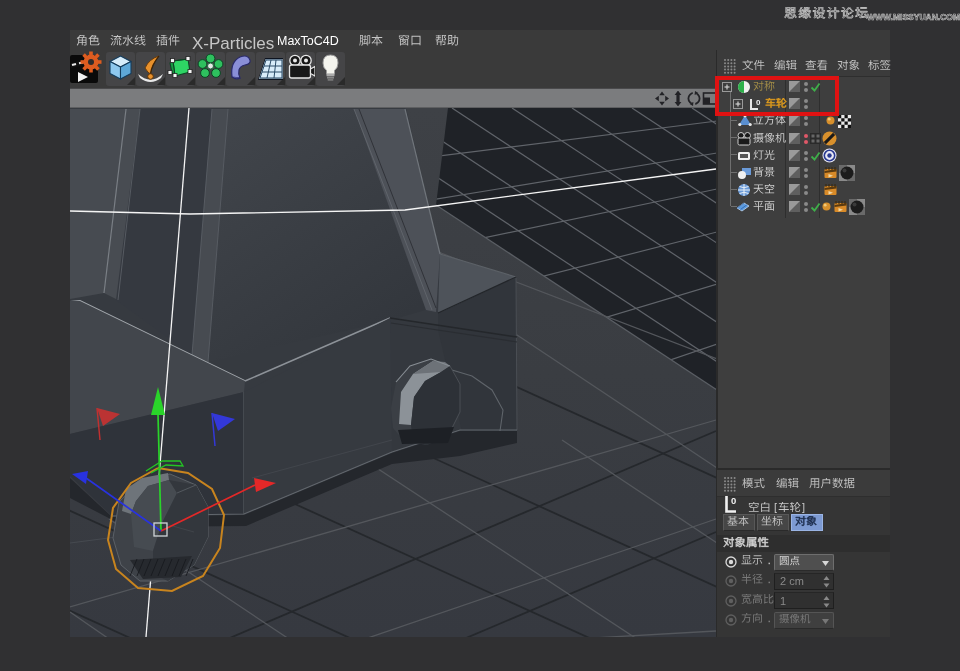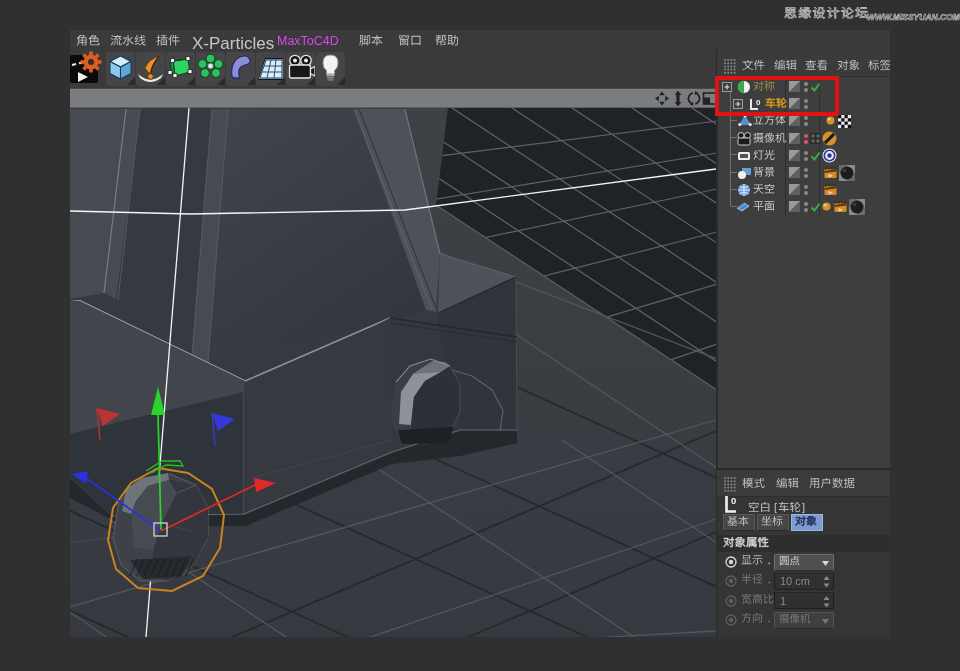--- a/index.html
+++ b/index.html
@@ -9,21 +9,21 @@
 </style></head><body>
 <div id="stage">
 <svg style="position:absolute;left:784px;top:7px;" width="85" height="16" viewBox="0 0 85 16">
       <path d="M288 241V43C288 -37 316 -59 424 -59C446 -59 603 -59 627 -59C719 -59 743 -26 753 111C732 115 701 127 684 140C678 26 670 10 621 10C586 10 455 10 430 10C373 10 363 15 363 43V241ZM380 280C456 239 546 176 589 132L642 184C596 228 505 288 430 326ZM742 230C799 152 857 47 878 -20L951 11C928 80 867 182 808 258ZM158 247C137 168 98 69 49 7L115 -29C165 37 202 141 225 223ZM145 796V344H847V796ZM216 539H460V411H216ZM534 539H773V411H534ZM216 729H460V602H216ZM534 729H773V602H534Z" transform="translate(0.0 10.4) scale(0.0130 -0.0130)" fill="none" stroke="#cacaca" stroke-width="69"></path>
       <path d="M46 53 64 -16C150 19 262 65 368 110L354 170C240 125 124 80 46 53ZM498 841C481 761 456 655 435 588H748L734 522H365V461H596C528 414 438 374 355 347C368 336 388 308 396 296C449 316 507 343 560 374C580 356 596 338 611 318C552 272 453 223 376 200C390 187 406 163 415 147C488 175 577 224 640 272C650 251 659 230 665 209C596 134 465 55 357 21C373 7 389 -15 398 -32C493 5 603 72 679 142C687 76 674 21 652 1C638 -15 621 -17 600 -17C582 -17 560 -16 532 -13C544 -33 548 -60 549 -77C573 -78 596 -79 614 -79C650 -78 674 -73 698 -49C750 -7 769 124 720 249L780 277C802 149 846 33 915 -30C927 -12 948 13 963 25C896 77 853 187 832 304C870 324 906 346 938 367L888 412C839 377 761 332 695 301C674 338 646 373 611 404C638 422 663 441 686 461H959V522H801C819 603 838 697 849 772L800 780L789 776H554L567 833ZM773 721 759 643H519L540 721ZM64 423C78 430 102 436 220 451C178 385 139 331 122 311C92 274 70 249 50 245C57 228 68 195 71 182C90 195 121 207 348 268C346 283 344 311 344 330L178 289C248 378 316 484 373 589L316 623C299 587 280 551 260 516L139 504C201 590 260 699 307 806L242 832C198 712 122 583 100 549C78 515 59 492 41 488C50 470 61 437 64 423Z" transform="translate(14.2 10.4) scale(0.0130 -0.0130)" fill="none" stroke="#cacaca" stroke-width="69"></path>
       <path d="M122 776C175 729 242 662 273 619L324 672C292 713 225 778 171 822ZM43 526V454H184V95C184 49 153 16 134 4C148 -11 168 -42 175 -60C190 -40 217 -20 395 112C386 127 374 155 368 175L257 94V526ZM491 804V693C491 619 469 536 337 476C351 464 377 435 386 420C530 489 562 597 562 691V734H739V573C739 497 753 469 823 469C834 469 883 469 898 469C918 469 939 470 951 474C948 491 946 520 944 539C932 536 911 534 897 534C884 534 839 534 828 534C812 534 810 543 810 572V804ZM805 328C769 248 715 182 649 129C582 184 529 251 493 328ZM384 398V328H436L422 323C462 231 519 151 590 86C515 38 429 5 341 -15C355 -31 371 -61 377 -80C474 -54 566 -16 647 39C723 -17 814 -58 917 -83C926 -62 947 -32 963 -16C867 4 781 39 708 86C793 160 861 256 901 381L855 401L842 398Z" transform="translate(28.4 10.4) scale(0.0130 -0.0130)" fill="none" stroke="#cacaca" stroke-width="69"></path>
       <path d="M137 775C193 728 263 660 295 617L346 673C312 714 241 778 186 823ZM46 526V452H205V93C205 50 174 20 155 8C169 -7 189 -41 196 -61C212 -40 240 -18 429 116C421 130 409 162 404 182L281 98V526ZM626 837V508H372V431H626V-80H705V431H959V508H705V837Z" transform="translate(42.6 10.4) scale(0.0130 -0.0130)" fill="none" stroke="#cacaca" stroke-width="69"></path>
       <path d="M107 768C168 718 245 647 281 601L332 658C294 702 215 771 154 818ZM622 842C573 722 470 575 315 472C332 460 355 433 366 416C491 504 583 614 648 723C722 607 829 491 924 424C936 443 960 470 977 483C873 547 753 673 685 791L703 828ZM806 427C735 375 626 314 535 269V472H460V62C460 -29 490 -53 598 -53C621 -53 782 -53 806 -53C902 -53 925 -15 935 124C914 128 883 141 866 154C860 36 852 15 802 15C766 15 630 15 603 15C545 15 535 22 535 61V193C635 238 763 304 856 364ZM190 -60V-59C204 -38 232 -16 396 116C387 130 375 159 368 179L269 102V526H40V453H197V91C197 42 166 9 149 -6C161 -17 182 -44 190 -60Z" transform="translate(56.8 10.4) scale(0.0130 -0.0130)" fill="none" stroke="#cacaca" stroke-width="69"></path>
       <path d="M419 762V690H896V762ZM388 -39C417 -26 461 -19 844 25C861 -13 876 -49 887 -77L959 -46C926 36 855 176 798 282L731 257C757 207 786 149 813 92L477 56C540 153 602 276 653 399H945V471H368V399H562C515 272 447 147 425 111C399 71 380 44 361 39C370 17 384 -22 388 -39ZM34 122 57 46C147 85 264 138 375 189L359 255L242 205V528H357V599H242V828H164V599H38V528H164V173C115 153 70 135 34 122Z" transform="translate(71.0 10.4) scale(0.0130 -0.0130)" fill="none" stroke="#cacaca" stroke-width="69"></path>
     </svg>
-    <div class="abs" style="left:867px;top:12px;font-size:8.5px;font-weight:bold;letter-spacing:0px;color:transparent;font-style:italic;-webkit-text-stroke:0.6px #c8c8c8;">WWW.MISSYUAN.COM</div>
+    <div class="abs" style="left:867px;top:12px;font-size:8.5px;font-weight:bold;letter-spacing:0px;color:transparent;-webkit-text-stroke:0.6px #c8c8c8;">WWW.MISSYUAN.COM</div>
     <div class="abs" style="left:70px;top:30px;width:820px;height:607px;background:#3a3a3a;"></div>
     <svg style="position:absolute;left:76px;top:34.5px;" width="24" height="15" viewBox="0 0 24 15">
       <path d="M266 540H486V414H266ZM266 608H263C293 641 321 676 346 710H628C605 675 576 638 547 608ZM799 540V414H562V540ZM337 843C287 742 191 620 56 529C74 518 99 492 112 474C140 494 166 515 190 537V358C190 234 177 77 66 -34C82 -44 111 -73 123 -88C190 -22 227 64 246 151H486V-58H562V151H799V18C799 2 793 -3 776 -3C759 -4 698 -5 636 -2C646 -23 659 -56 663 -77C745 -77 800 -76 833 -63C865 -51 875 -28 875 17V608H635C673 650 711 698 736 742L685 778L673 774H389L420 827ZM266 348H486V218H258C264 263 266 308 266 348ZM799 348V218H562V348Z" transform="translate(0.0 9.6) scale(0.0120 -0.0120)" fill="#c6c6c6"></path>
       <path d="M474 492V319H243V492ZM547 492H786V319H547ZM598 685C569 643 531 597 494 563H229C268 601 304 642 337 685ZM354 843C284 708 162 587 39 511C53 495 74 457 81 441C111 461 141 484 170 509V81C170 -36 219 -63 378 -63C414 -63 725 -63 765 -63C914 -63 945 -18 963 138C941 142 910 154 890 166C879 34 863 6 764 6C696 6 426 6 373 6C263 6 243 20 243 80V247H786V202H861V563H585C632 611 678 669 712 722L663 757L648 752H383C397 774 410 796 422 818Z" transform="translate(12.0 9.6) scale(0.0120 -0.0120)" fill="#c6c6c6"></path>
     </svg>
     <svg style="position:absolute;left:110px;top:34.5px;" width="36" height="15" viewBox="0 0 36 15">
       <path d="M577 361V-37H644V361ZM400 362V259C400 167 387 56 264 -28C281 -39 306 -62 317 -77C452 19 468 148 468 257V362ZM755 362V44C755 -16 760 -32 775 -46C788 -58 810 -63 830 -63C840 -63 867 -63 879 -63C896 -63 916 -59 927 -52C941 -44 949 -32 954 -13C959 5 962 58 964 102C946 108 924 118 911 130C910 82 909 46 907 29C905 13 902 6 897 2C892 -1 884 -2 875 -2C867 -2 854 -2 847 -2C840 -2 834 -1 831 2C826 7 825 17 825 37V362ZM85 774C145 738 219 684 255 645L300 704C264 742 189 794 129 827ZM40 499C104 470 183 423 222 388L264 450C224 484 144 528 80 554ZM65 -16 128 -67C187 26 257 151 310 257L256 306C198 193 119 61 65 -16ZM559 823C575 789 591 746 603 710H318V642H515C473 588 416 517 397 499C378 482 349 475 330 471C336 454 346 417 350 399C379 410 425 414 837 442C857 415 874 390 886 369L947 409C910 468 833 560 770 627L714 593C738 566 765 534 790 503L476 485C515 530 562 592 600 642H945V710H680C669 748 648 799 627 840Z" transform="translate(0.0 9.6) scale(0.0120 -0.0120)" fill="#c6c6c6"></path>
       <path d="M71 584V508H317C269 310 166 159 39 76C57 65 87 36 100 18C241 118 358 306 407 568L358 587L344 584ZM817 652C768 584 689 495 623 433C592 485 564 540 542 596V838H462V22C462 5 456 1 440 0C424 -1 372 -1 314 1C326 -22 339 -59 343 -81C420 -81 469 -79 500 -65C530 -52 542 -28 542 23V445C633 264 763 106 919 24C932 46 957 77 975 93C854 149 745 253 660 377C730 436 819 527 885 604Z" transform="translate(12.0 9.6) scale(0.0120 -0.0120)" fill="#c6c6c6"></path>
       <path d="M54 54 70 -18C162 10 282 46 398 80L387 144C264 109 137 74 54 54ZM704 780C754 756 817 717 849 689L893 736C861 763 797 800 748 822ZM72 423C86 430 110 436 232 452C188 387 149 337 130 317C99 280 76 255 54 251C63 232 74 197 78 182C99 194 133 204 384 255C382 270 382 298 384 318L185 282C261 372 337 482 401 592L338 630C319 593 297 555 275 519L148 506C208 591 266 699 309 804L239 837C199 717 126 589 104 556C82 522 65 499 47 494C56 474 68 438 72 423ZM887 349C847 286 793 228 728 178C712 231 698 295 688 367L943 415L931 481L679 434C674 476 669 520 666 566L915 604L903 670L662 634C659 701 658 770 658 842H584C585 767 587 694 591 623L433 600L445 532L595 555C598 509 603 464 608 421L413 385L425 317L617 353C629 270 645 195 666 133C581 76 483 31 381 0C399 -17 418 -44 428 -62C522 -29 611 14 691 66C732 -24 786 -77 857 -77C926 -77 949 -44 963 68C946 75 922 91 907 108C902 19 892 -4 865 -4C821 -4 784 37 753 110C832 170 900 241 950 319Z" transform="translate(24.0 9.6) scale(0.0120 -0.0120)" fill="#c6c6c6"></path>
     </svg>
@@ -37,21 +37,21 @@
     </svg>
     <svg style="position:absolute;left:398px;top:34.5px;" width="24" height="15" viewBox="0 0 24 15">
       <path d="M371 673C293 611 182 561 86 534L125 476C230 508 342 568 426 637ZM576 631C679 587 810 516 874 469L923 518C854 566 722 632 622 674ZM432 573C417 543 391 503 367 471H164V-82H239V-40H769V-76H847V471H446C468 497 491 527 511 557ZM239 17V414H769V17ZM365 219C405 203 448 183 490 162C427 124 352 97 277 82C289 69 303 48 310 33C394 54 476 86 546 133C598 104 644 75 675 51L714 94C684 117 641 143 594 169C641 209 679 258 705 318L665 337L654 335H427C437 352 446 369 454 386L395 395C373 346 332 288 274 244C288 237 308 220 319 208C348 232 373 259 394 286H623C602 252 573 222 540 196C494 219 446 240 402 257ZM426 826C438 805 450 779 461 755H77V597H152V695H844V601H922V755H551C538 784 520 818 504 845Z" transform="translate(0.0 9.6) scale(0.0120 -0.0120)" fill="#c6c6c6"></path>
       <path d="M127 735V-55H205V30H796V-51H876V735ZM205 107V660H796V107Z" transform="translate(12.0 9.6) scale(0.0120 -0.0120)" fill="#c6c6c6"></path>
     </svg>
     <svg style="position:absolute;left:435px;top:34.5px;" width="24" height="15" viewBox="0 0 24 15">
       <path d="M274 840V761H66V700H274V627H87V568H274V544C274 528 272 510 266 490H50V429H237C206 384 154 340 69 311C86 297 110 273 122 257C231 300 291 366 322 429H540V490H344C348 510 350 528 350 544V568H513V627H350V700H534V761H350V840ZM584 798V303H656V733H827C800 690 767 640 734 596C822 547 855 502 855 466C855 445 848 431 830 423C818 419 803 416 788 415C759 413 723 414 680 418C692 401 702 374 704 355C743 351 786 352 820 355C840 357 863 363 880 371C913 389 930 417 929 461C929 506 900 554 814 607C856 657 900 718 938 770L886 801L873 798ZM150 262V-26H226V194H458V-78H536V194H789V58C789 45 785 41 768 40C752 40 693 40 629 41C639 23 651 -4 655 -24C739 -24 792 -24 824 -13C856 -2 866 19 866 56V262H536V341H458V262Z" transform="translate(0.0 9.6) scale(0.0120 -0.0120)" fill="#c6c6c6"></path>
       <path d="M633 840C633 763 633 686 631 613H466V542H628C614 300 563 93 371 -26C389 -39 414 -64 426 -82C630 52 685 279 700 542H856C847 176 837 42 811 11C802 -1 791 -4 773 -4C752 -4 700 -3 643 1C656 -19 664 -50 666 -71C719 -74 773 -75 804 -72C836 -69 857 -60 876 -33C909 10 919 153 929 576C929 585 929 613 929 613H703C706 687 706 763 706 840ZM34 95 48 18C168 46 336 85 494 122L488 190L433 178V791H106V109ZM174 123V295H362V162ZM174 509H362V362H174ZM174 576V723H362V576Z" transform="translate(12.0 9.6) scale(0.0120 -0.0120)" fill="#c6c6c6"></path>
     </svg>
     <div class="abs" style="left:192px;top:34px;font-size:17px;color:#c6c6c6;">X-Particles</div>
-    <div class="abs" style="left:277px;top:34px;font-size:12.5px;color:#d946ef;text-align:center;">MaxToC4D</div>
+    <div class="abs" style="left:277px;top:34px;font-size:12.5px;color:#ffffff;text-align:center;">MaxToC4D</div>
     <div class="abs" style="left:70px;top:50px;width:647px;height:38px;background:#3a3a3a;"></div>
     <svg class="abs" style="left:70px;top:51px;" width="34" height="36" viewBox="0 0 34 36">
 <rect x="0" y="4" width="28" height="28" rx="2" fill="#0a0a0a"></rect>
 <path d="M1 12 L27 6 L27 11 L1 17 Z" fill="#111"></path>
 <g stroke="#e8e8e8" stroke-width="2">
         <line x1="2" y1="14" x2="6" y2="13"></line>
         <line x1="9" y1="12.2" x2="13" y2="11.4"></line>
         <line x1="16" y1="10.6" x2="20" y2="9.8"></line>
         <line x1="23" y1="9" x2="26" y2="8.4"></line>
       </g>
@@ -715,21 +715,21 @@
     <svg class="abs" style="left:725px;top:575px;" width="13" height="13">
       <circle cx="6" cy="6" r="5" fill="none" stroke="#5f5f5f" stroke-width="1.3"></circle>
       <circle cx="6" cy="6" r="2.2" fill="#5f5f5f"></circle>
     </svg>
     <svg style="position:absolute;left:741px;top:574.4px;" width="31" height="14" viewBox="0 0 31 14">
       <path d="M147 787C194 716 243 620 262 561L334 592C314 652 263 745 215 814ZM779 817C750 746 698 647 656 587L722 561C764 620 817 711 858 789ZM458 841V516H118V442H458V281H53V206H458V-78H536V206H948V281H536V442H890V516H536V841Z" transform="translate(0.0 8.8) scale(0.0110 -0.0110)" fill="#7a7a7a"></path>
       <path d="M257 838C214 767 127 684 49 632C62 617 81 588 89 570C177 630 270 723 328 810ZM384 787V718H768C666 586 479 476 312 421C328 406 347 378 357 360C454 395 555 445 646 508C742 466 856 406 915 366L957 428C900 464 797 514 707 553C781 612 844 681 887 759L833 790L819 787ZM384 332V262H604V18H322V-52H956V18H680V262H897V332ZM274 617C218 514 124 411 36 345C48 327 69 289 76 273C111 301 146 335 181 373V-80H257V464C288 505 317 548 341 591Z" transform="translate(11.0 8.8) scale(0.0110 -0.0110)" fill="#7a7a7a"></path>
       <rect x="27.5" y="7.7" width="1.5" height="1.5" fill="#7a7a7a"></rect>
     </svg>
     <div class="abs" style="left:774px;top:573px;width:60px;height:17px;background:#303030;border:1px solid #1f1f1f;border-top-color:#262626;"></div>
-    <div class="abs" style="left:780px;top:575px;font-size:11px;color:#8a8a8a;">10 cm</div>
+    <div class="abs" style="left:780px;top:575px;font-size:11px;color:#8a8a8a;">2 cm</div>
     <svg class="abs" style="left:823px;top:576px;" width="7" height="12">
       <path d="M3.5 0 L6.5 4 L0.5 4 Z" fill="#888"></path>
       <path d="M3.5 11.5 L6.5 7.5 L0.5 7.5 Z" fill="#888"></path>
     </svg>
     <svg class="abs" style="left:725px;top:595px;" width="13" height="13">
       <circle cx="6" cy="6" r="5" fill="none" stroke="#5f5f5f" stroke-width="1.3"></circle>
       <circle cx="6" cy="6" r="2.2" fill="#5f5f5f"></circle>
     </svg>
     <svg style="position:absolute;left:741px;top:593.8px;" width="33" height="14" viewBox="0 0 33 14">
       <path d="M523 190V29C523 -47 550 -68 652 -68C674 -68 814 -68 837 -68C929 -68 952 -32 961 120C941 125 910 136 893 149C888 17 881 -1 832 -1C800 -1 682 -1 658 -1C607 -1 598 3 598 30V190ZM441 316V237C441 156 413 45 42 -32C60 -48 83 -77 92 -95C477 -5 521 130 521 235V316ZM201 417V101H276V352H719V107H797V417ZM432 828C445 804 458 776 470 751H76V568H146V686H853V568H926V751H561C549 781 528 821 510 850ZM597 650V585H404V651H327V585H174V524H327V452H404V524H597V451H672V524H828V585H672V650Z" transform="translate(0.0 8.8) scale(0.0110 -0.0110)" fill="#7a7a7a"></path>

